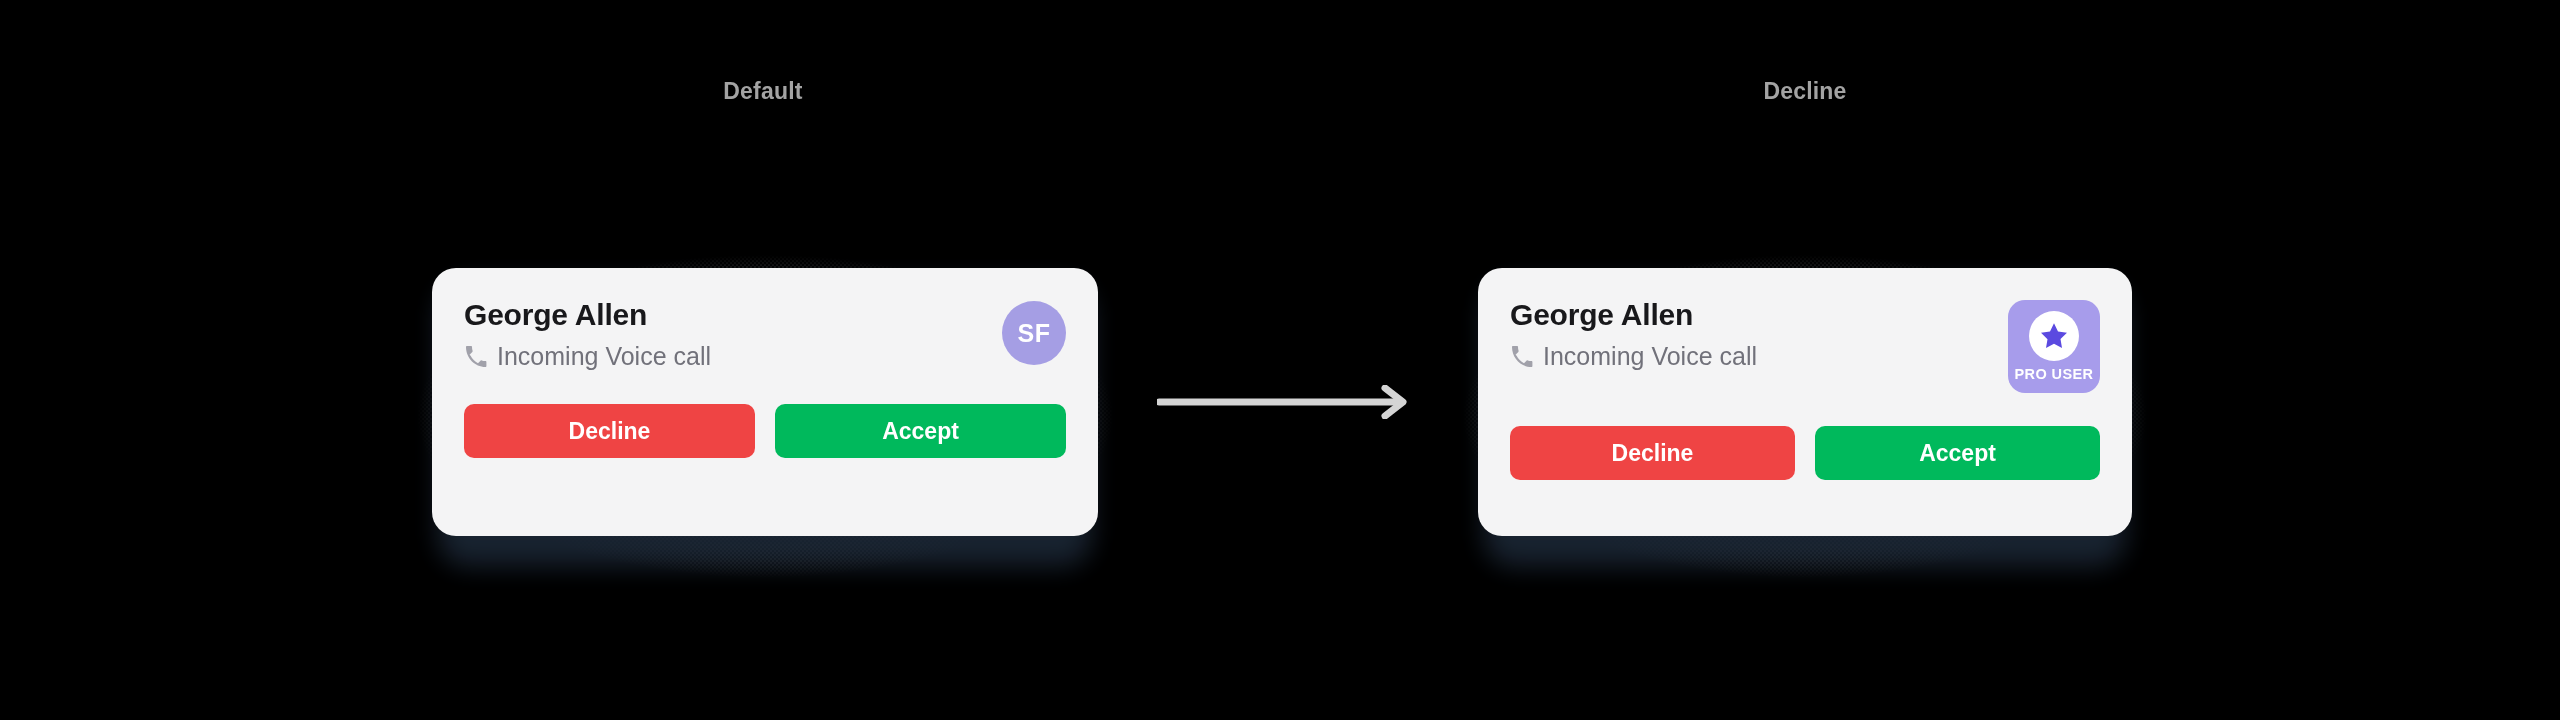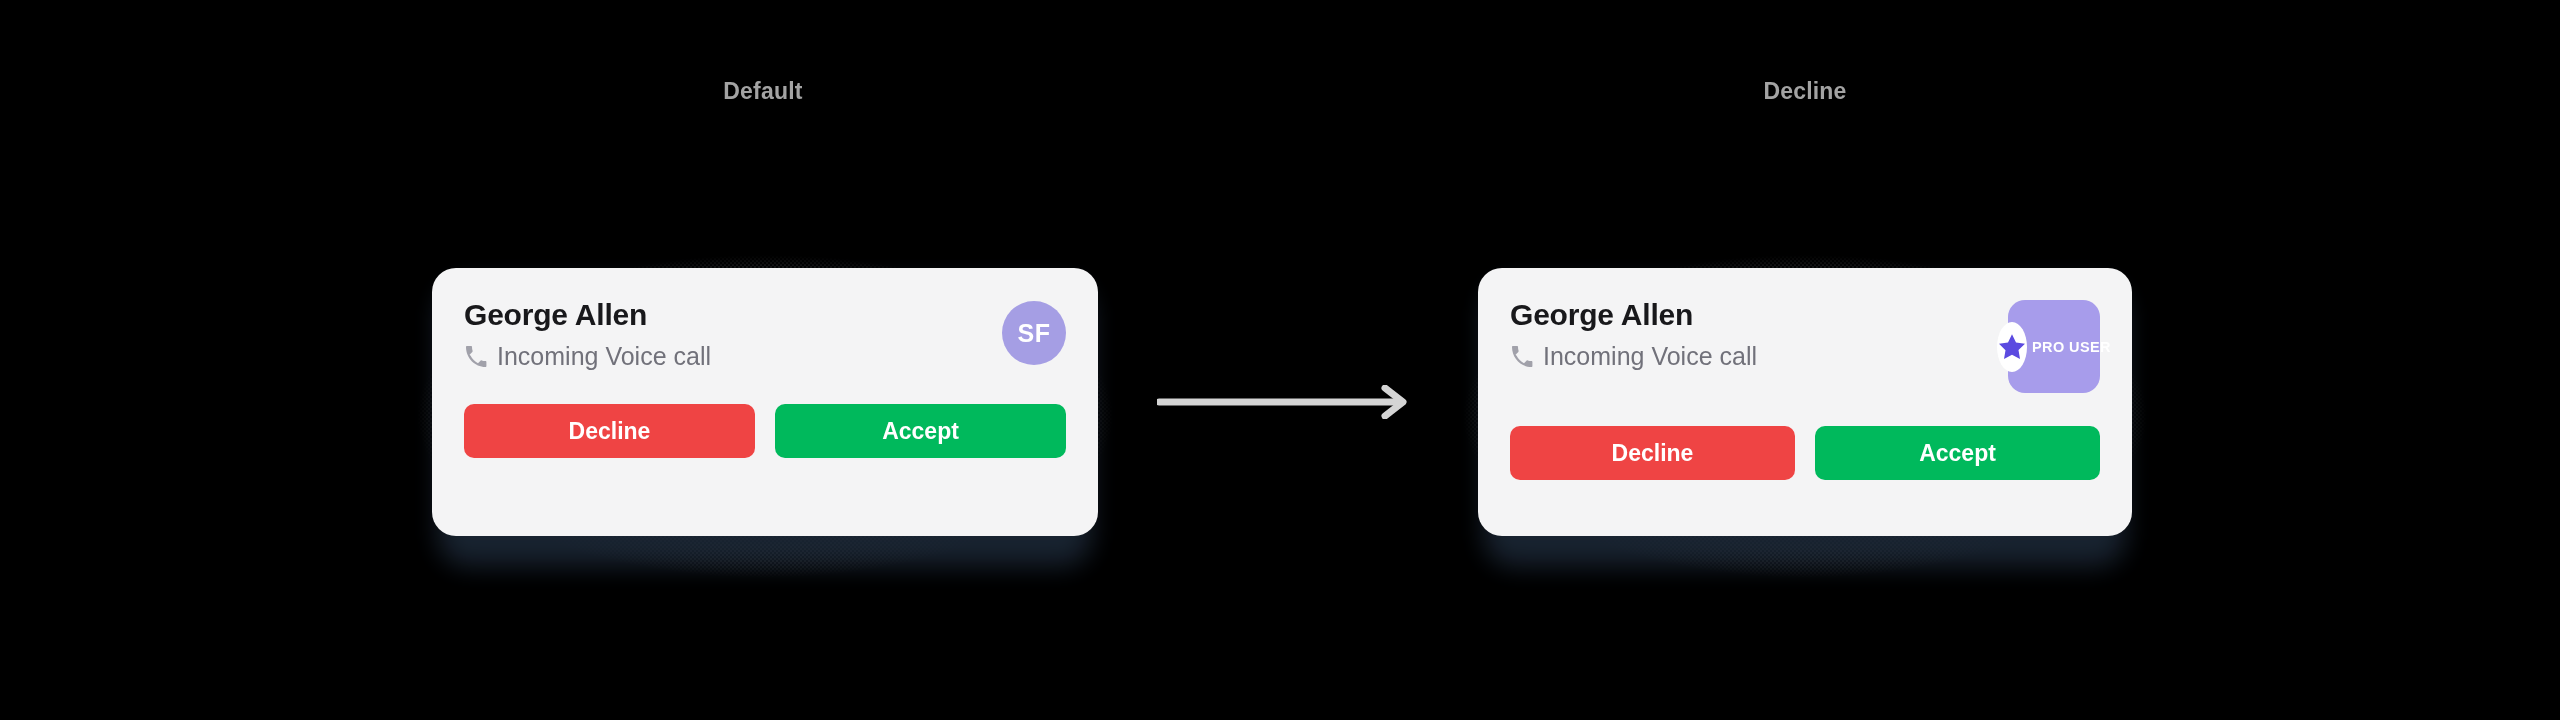--- a/index.html
+++ b/index.html
@@ -137,21 +137,21 @@
     margin-top: 3px;
   }
 
   
   .pro-badge {
     width: 92px;
     height: 93px;
     border-radius: 17px;
     background: #a79ceb;
     display: flex;
-    flex-direction: row;
+    flex-direction: column;
     align-items: center;
     justify-content: center;
     gap: 5px;
     flex: 0 0 92px;
     margin-top: 2px;
   }
   .pro-badge-circle {
     width: 50px;
     height: 50px;
     border-radius: 50%;

